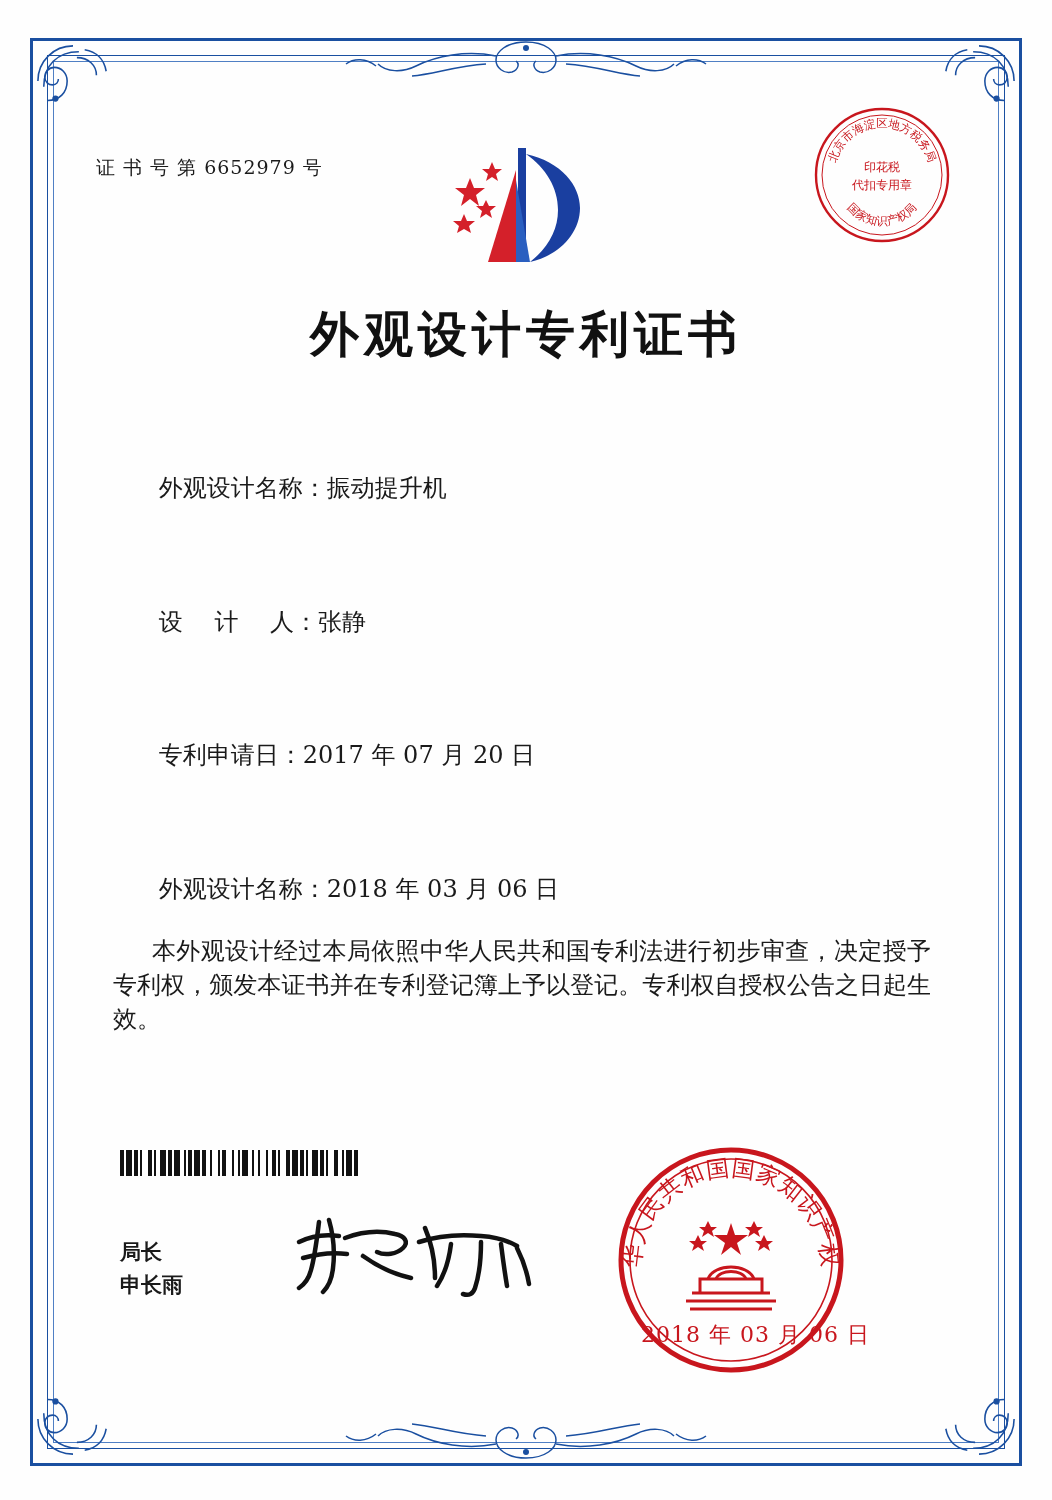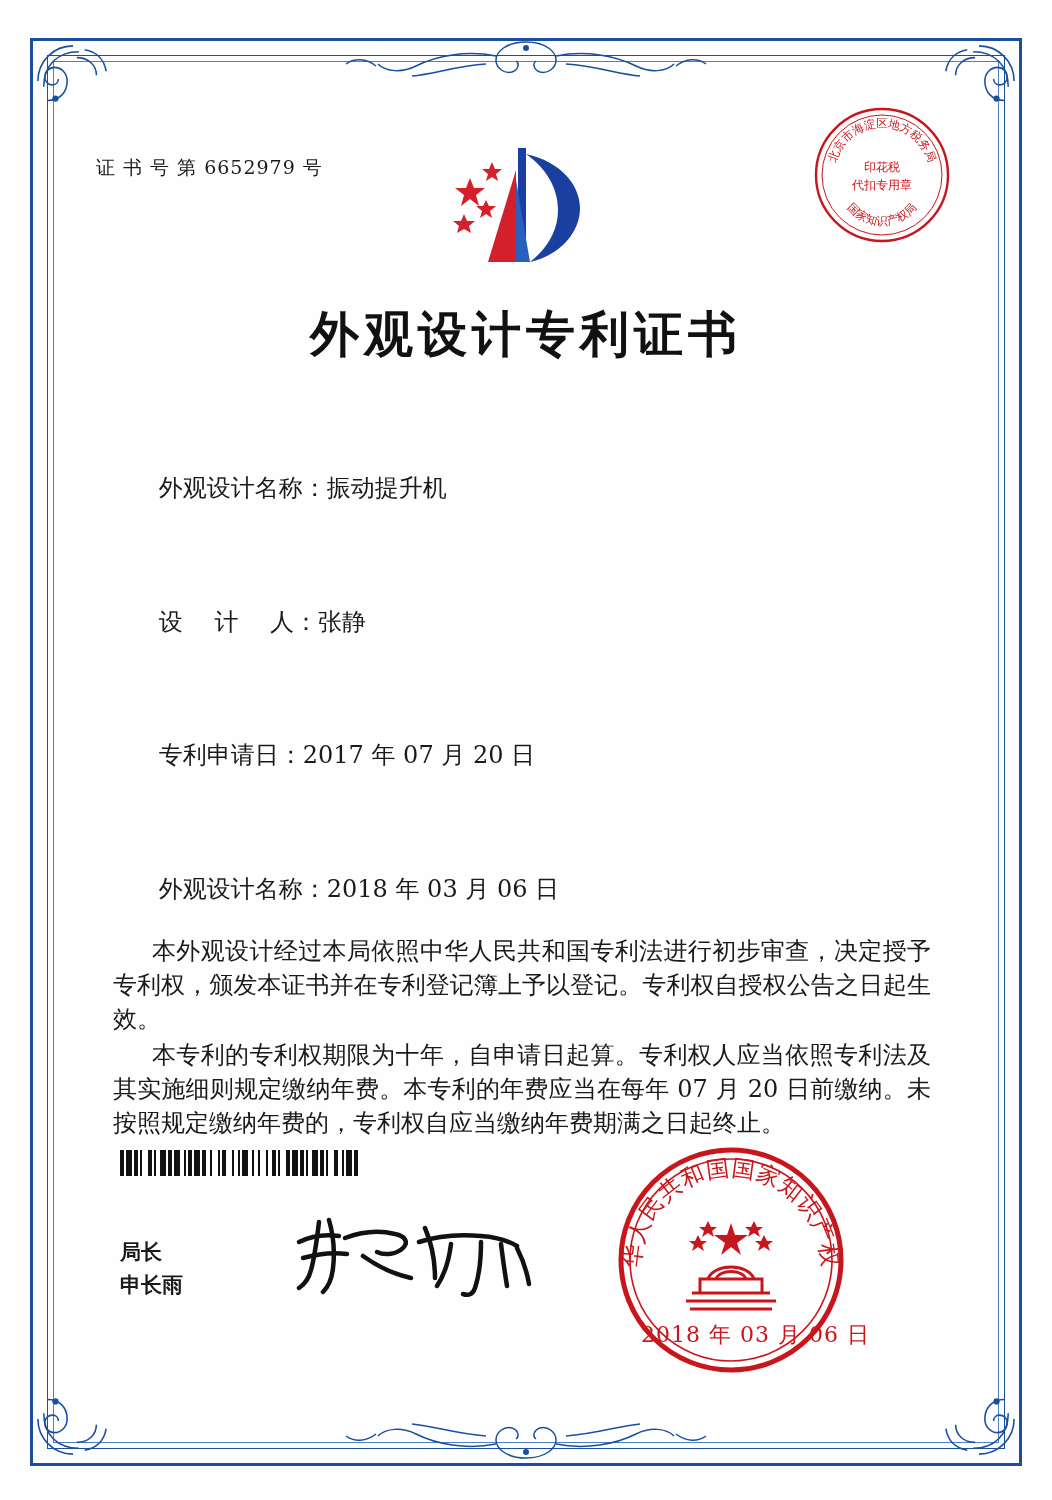--- a/index.html
+++ b/index.html
@@ -315,21 +315,20 @@
     <div class="field-row">
       <span class="field-label">专利申请日：</span><span class="field-value">2017 年 07 月 20 日</span>
     </div>
     <div class="field-row">
       <span class="field-label">外观设计名称：</span><span class="field-value">2018 年 03 月 06 日</span>
     </div>
   </div>
 
   <div class="body-text">
     <p>本外观设计经过本局依照中华人民共和国专利法进行初步审查，决定授予专利权，颁发本证书并在专利登记簿上予以登记。专利权自授权公告之日起生效。</p>
-    <p>本专利的专利权期限为十年，自申请日起算。专利权人应当依照专利法及其实施细则规定缴纳年费。本专利的年费应当在每年 07 月 20 日前缴纳。未按照规定缴纳年费的，专利权自应当缴纳年费期满之日起终止。</p>
   </div>
 
   <div class="barcode" id="barcode">
       <i style="width: 4px; background: rgb(17, 17, 17);"></i>
       <i style="width: 2px; background: transparent;"></i>
       <i style="width: 6px; background: rgb(17, 17, 17);"></i>
       <i style="width: 2px; background: transparent;"></i>
       <i style="width: 4px; background: rgb(17, 17, 17);"></i>
       <i style="width: 2px; background: transparent;"></i>
       <i style="width: 2px; background: rgb(17, 17, 17);"></i>

